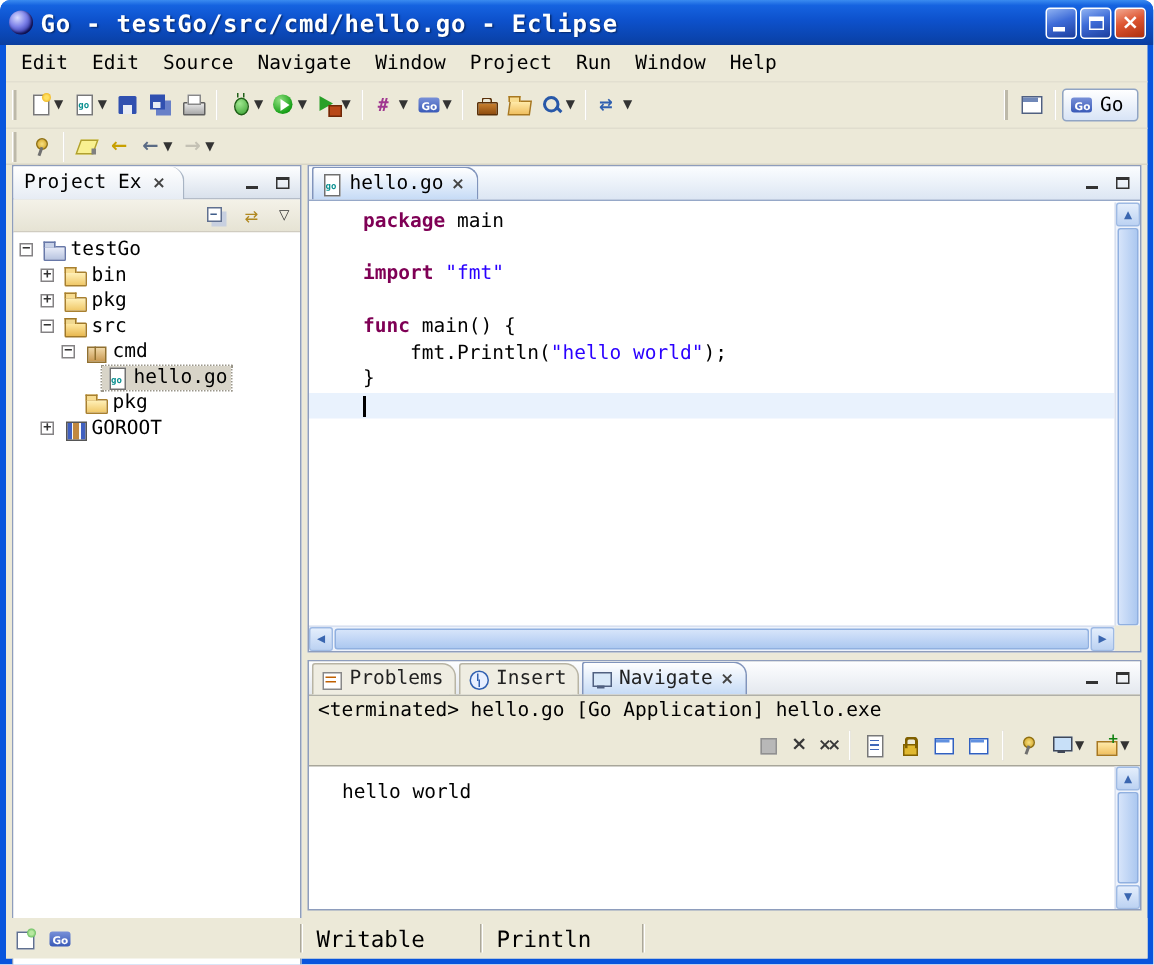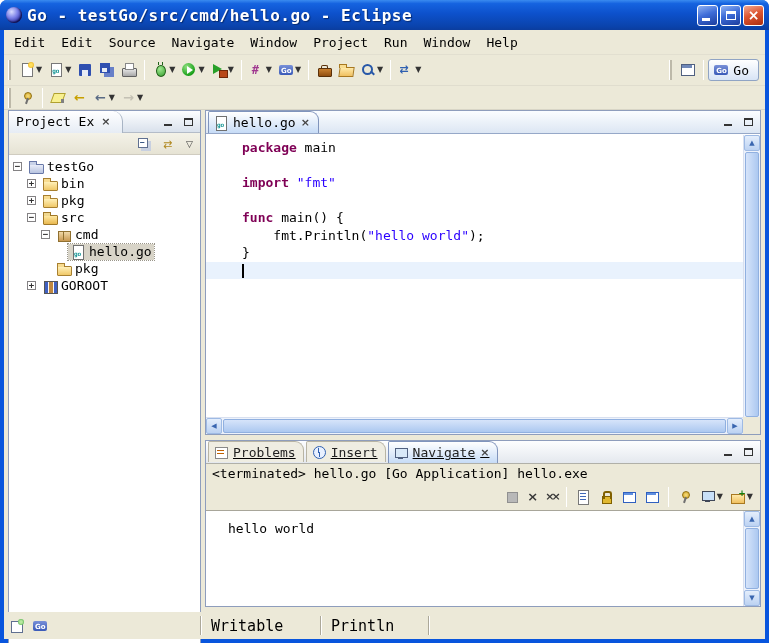--- a/index.html
+++ b/index.html
@@ -173,21 +173,21 @@
     color:#3A66B0;font:7px "DejaVu Sans",sans-serif;display:flex;align-items:center;justify-content:center;}
   .sbv .sbtn.up{top:0;right:0;}
   .sbv .sbtn.down{bottom:0;right:0;}
   .sbh .sbtn.lft{left:0;bottom:0;}
   .sbh .sbtn.rgt{right:0;bottom:0;}
   .sbthumb-v{position:absolute;left:1px;right:1px;top:17px;bottom:17px;background:linear-gradient(90deg,#D6E4FA,#ACC8F0);border:1px solid #90B0E0;border-radius:2px;}
   .sbthumb-h{position:absolute;top:1px;bottom:1px;left:17px;right:17px;background:linear-gradient(#D6E4FA,#ACC8F0);border:1px solid #90B0E0;border-radius:2px;}
 
   
   .consolep .tabstrip{background:linear-gradient(#FDFEFF,#E4E8EE);border-bottom:1px solid #B0B0A8;}
-  .ctabs{display:flex;align-items:flex-start;text-decoration:underline;}
+  .ctabs{display:flex;align-items:center;}
   .ctab{display:flex;align-items:center;gap:4px;height:21px;padding:0 7px 0 4px;margin-left:2px;font-size:13px;
     background:#EFEDE2;border:1px solid #B8B4A4;border-bottom:none;border-radius:2px 9px 0 0;color:#222;}
   .ctab.active{height:22px;background:linear-gradient(#FFFFFF,#C6DBF6);border-color:#8094BC;}
   .console-status{height:20px;padding:2px 6px;font-size:13px;color:#000;}
   .console-toolbar{height:25px;display:flex;align-items:center;justify-content:flex-end;gap:1px;padding-right:4px;}
   .console-out{position:absolute;left:0;right:0;top:69px;bottom:0;background:#fff;border-top:1px solid #A8A69A;}
   .out-text{position:absolute;top:0;left:0;right:17px;bottom:0;padding:9px 0 0 22px;font:13px/17px "DejaVu Sans Mono",monospace;white-space:pre;}
 
   
   .statusbar{position:absolute;left:0;right:0;top:582px;height:27px;display:flex;align-items:center;background:#ECE9D8;}

